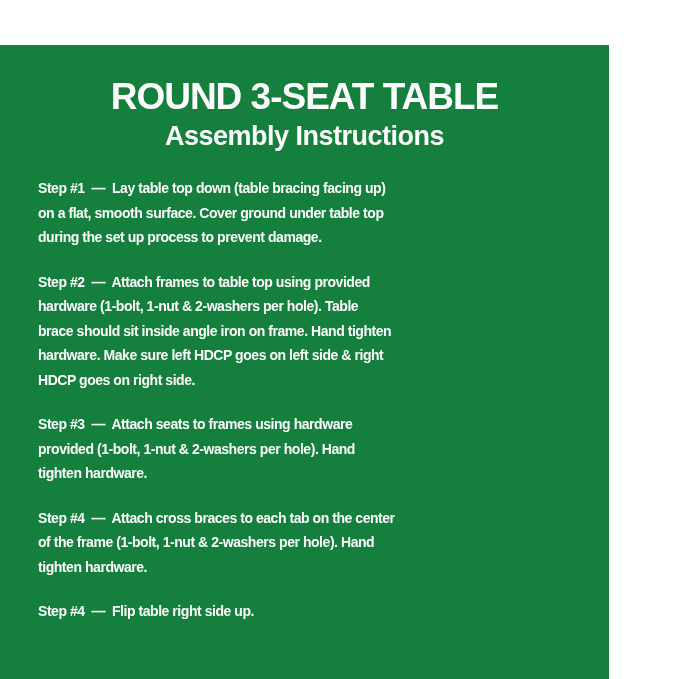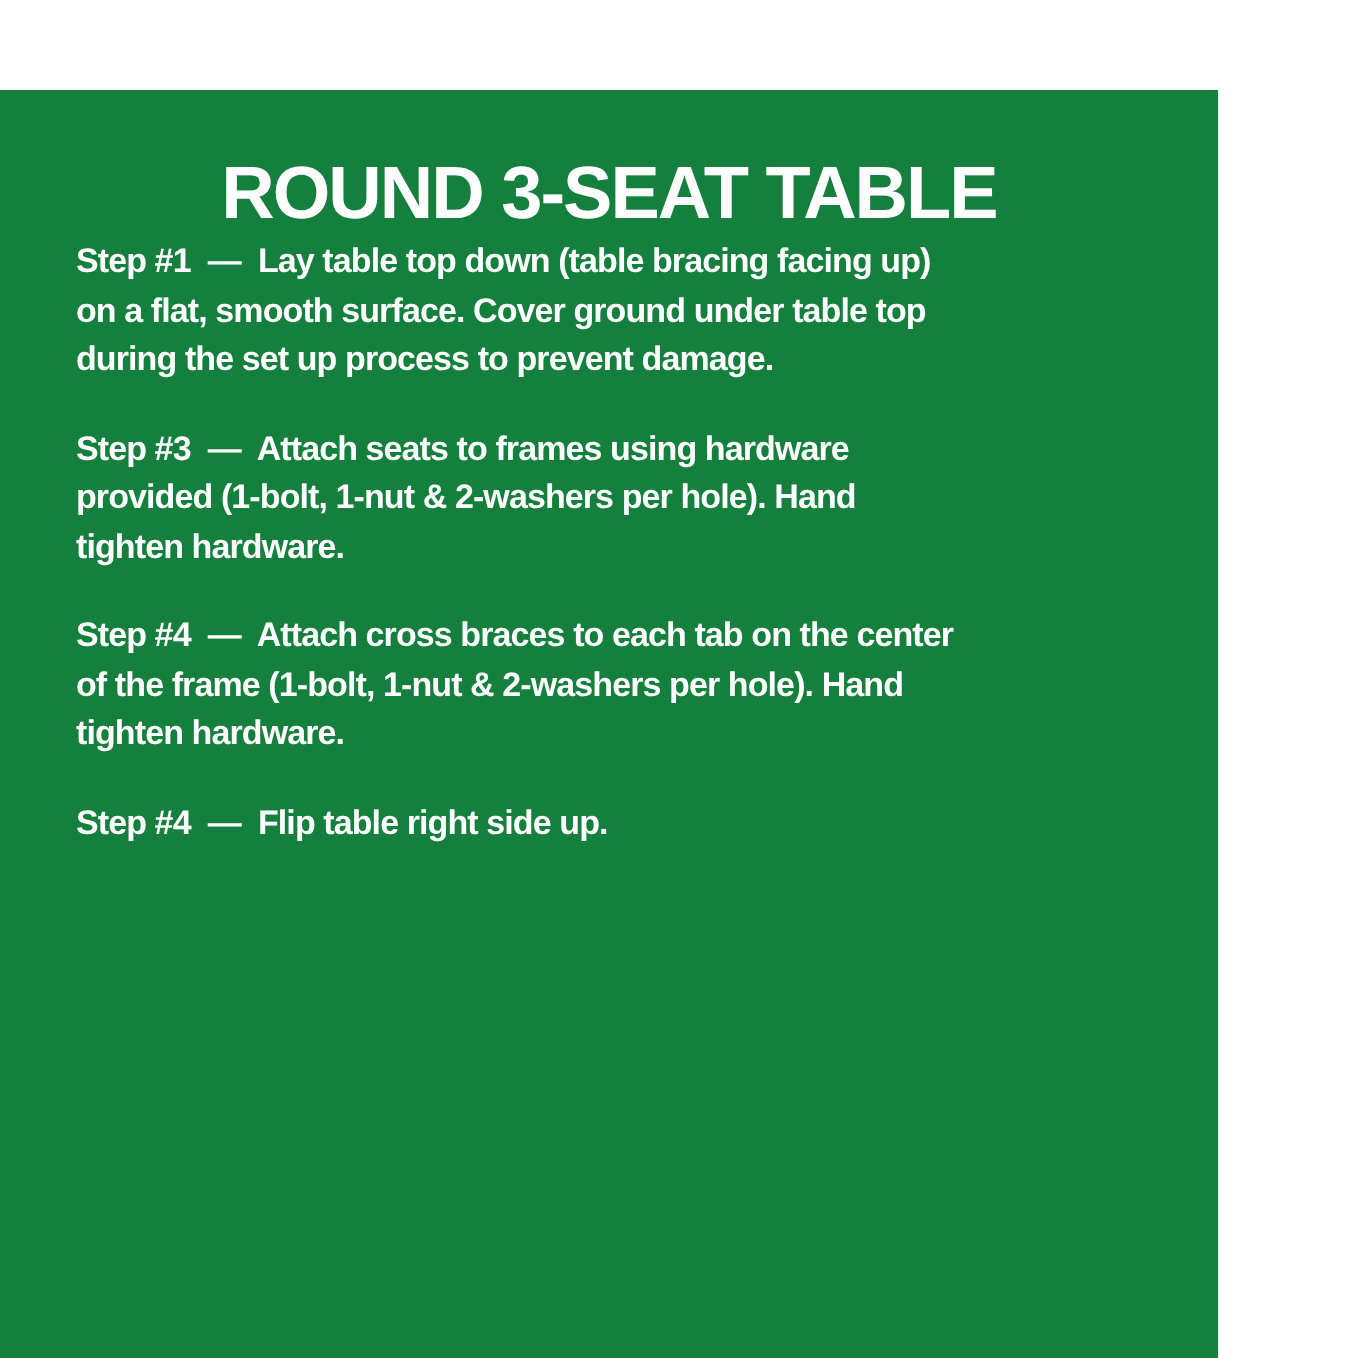--- a/index.html
+++ b/index.html
@@ -31,38 +31,44 @@
   .subtitle {
     font-size: 27px;
     line-height: 34px;
     letter-spacing: -0.5px;
     margin: 0 0 23px 0;
   }
   .steps {
     padding: 0 20px 0 38px;
   }
   .step {
-    font-size: 17px;
+    font-size: 14px;
     line-height: 24.5px;
     letter-spacing: -0.45px;
     white-space: pre;
     margin: 0 0 20px 0;
   }
 </style>
 </head>
 <body>
 
 <div class="page">
   <div class="header">
     <h1 class="title">ROUND 3-SEAT TABLE</h1>
+    <h2 class="subtitle">Assembly Instructions</h2>
   </div>
   <div class="steps">
     <p class="step">Step #1  —  Lay table top down (table bracing facing up)
 on a flat, smooth surface. Cover ground under table top
 during the set up process to prevent damage.</p>
+    <p class="step">Step #2  —  Attach frames to table top using provided
+hardware (1-bolt, 1-nut &amp; 2-washers per hole). Table
+brace should sit inside angle iron on frame. Hand tighten
+hardware. Make sure left HDCP goes on left side &amp; right
+HDCP goes on right side.</p>
     <p class="step">Step #3  —  Attach seats to frames using hardware
 provided (1-bolt, 1-nut &amp; 2-washers per hole). Hand
 tighten hardware.</p>
     <p class="step">Step #4  —  Attach cross braces to each tab on the center
 of the frame (1-bolt, 1-nut &amp; 2-washers per hole). Hand
 tighten hardware.</p>
     <p class="step">Step #4  —  Flip table right side up.</p>
   </div>
 </div>
 

